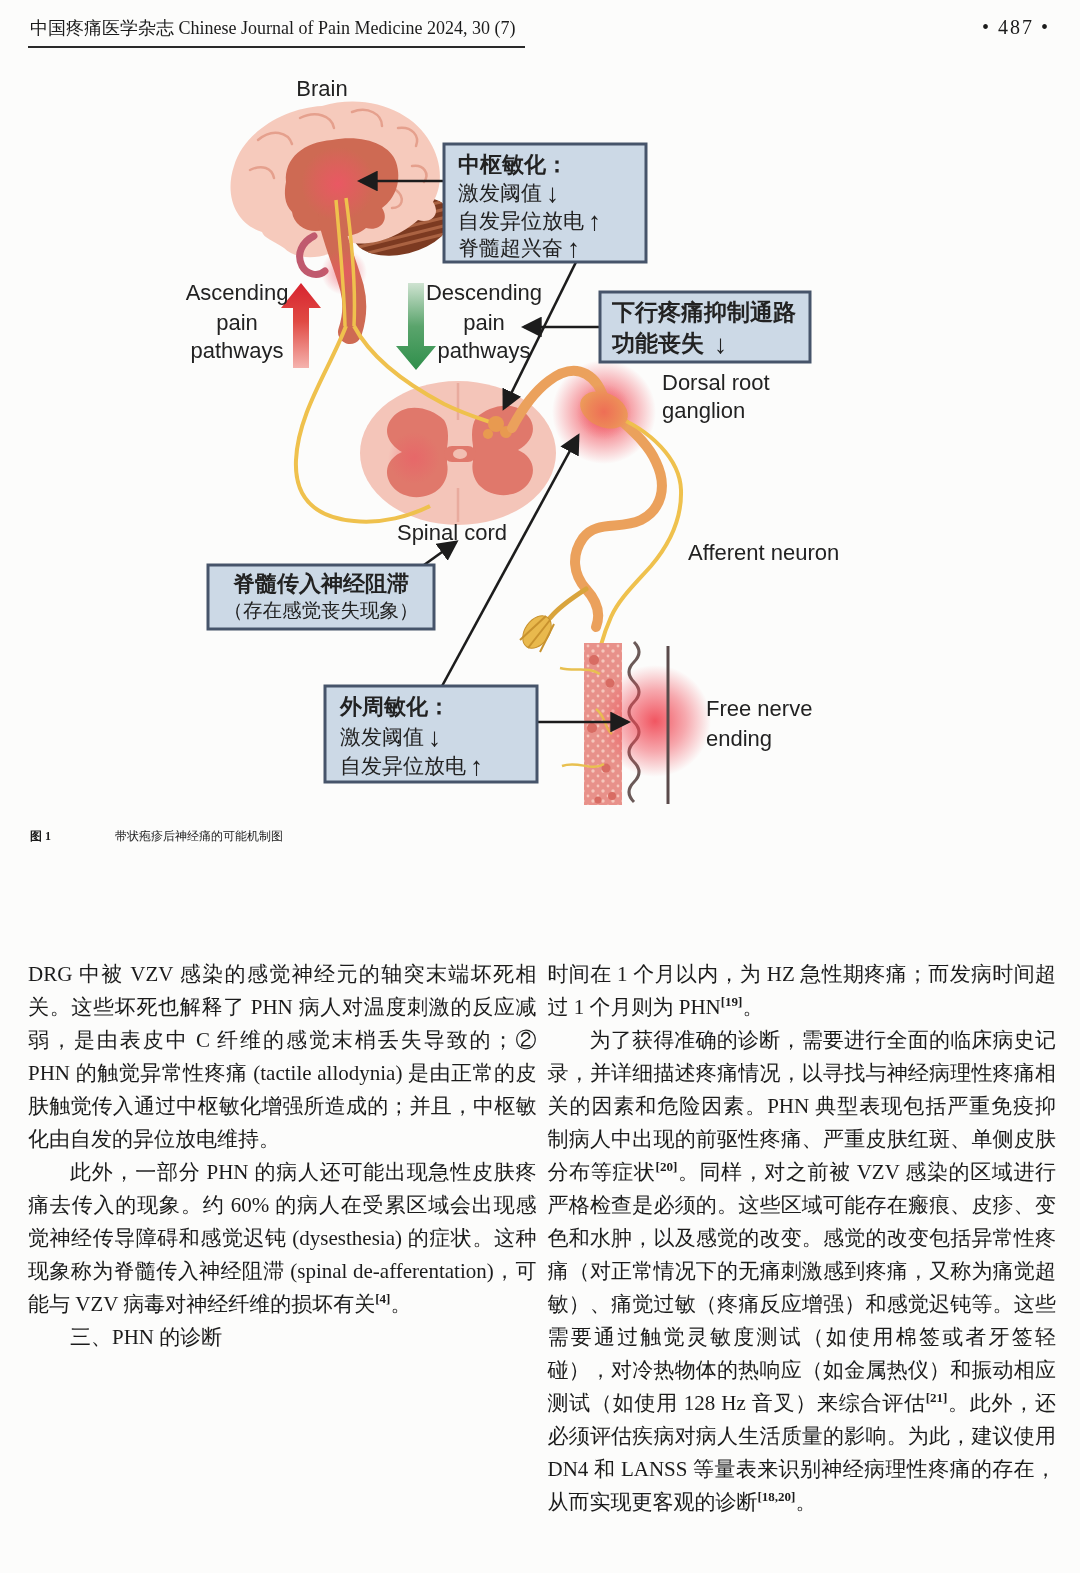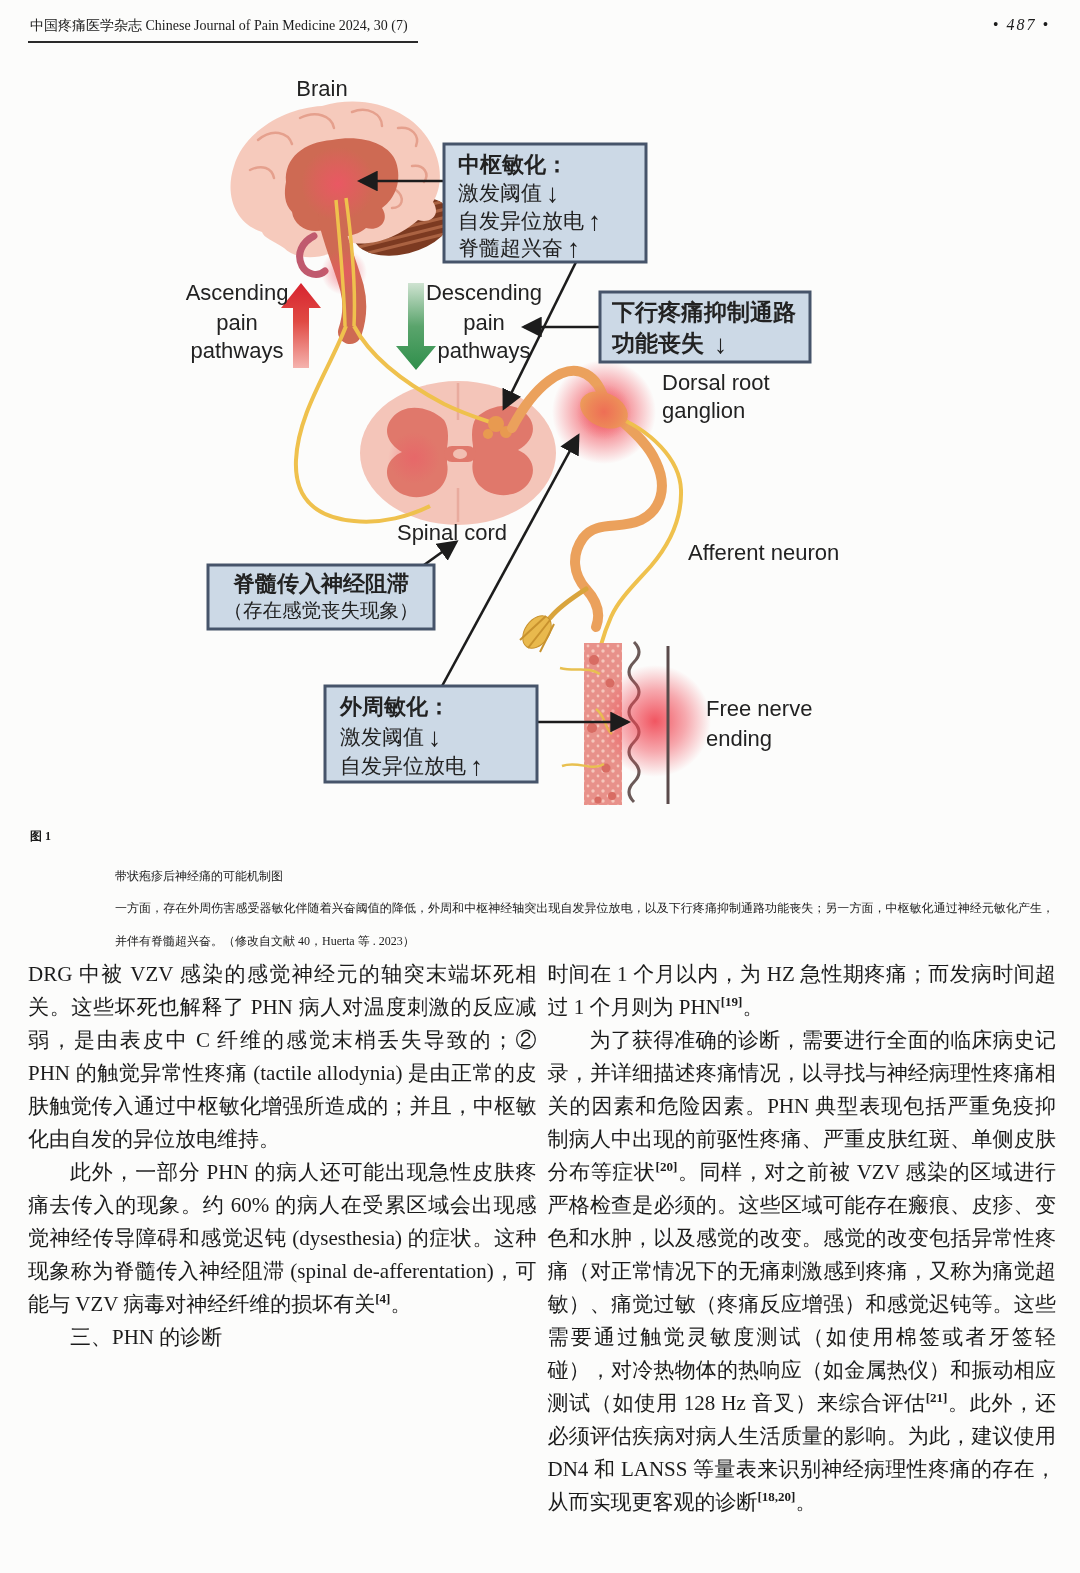--- a/index.html
+++ b/index.html
@@ -3,31 +3,31 @@
 <meta charset="utf-8">
 <style>
   :root{
     --box-bg:#ccd9e6; --box-border:#46546a;
   }
   html,body{margin:0;padding:0;background:#e9e9e9;}
   .page{position:relative;width:1080px;height:1573px;background:#fcfcfb;overflow:hidden;
         font-family:"Liberation Serif","DejaVu Serif",serif;color:#1b1b1b;}
   
   .hdr{position:absolute;top:16px;left:28px;right:30px;display:flex;justify-content:space-between;align-items:baseline;}
-  .hdr .journal{font-size:14px;border-bottom:2px solid #2a2a2a;padding:0 10px 6px 2px;}
-  .hdr .pageno{font-size:16px;letter-spacing:2px;font-style:italic;}
+  .hdr .journal{font-size:18px;border-bottom:2px solid #2a2a2a;padding:0 10px 6px 2px;}
+  .hdr .pageno{font-size:20px;letter-spacing:2px;}
   
   svg.figure{position:absolute;left:0;top:68px;width:1080px;height:750px;}
   svg.figure text{font-family:"Liberation Sans","DejaVu Sans",sans-serif;fill:#222;}
   .fig-box{fill:var(--box-bg);stroke:var(--box-border);stroke-width:3px;}
   .annline{stroke:#1c1c1c;stroke-width:2.6px;fill:none;}
   
   .caption{position:absolute;left:30px;top:820px;width:1024px;display:flex;font-size:12px;line-height:32.4px;}
   .cap-tag{width:85px;font-weight:bold;flex:0 0 auto;}
-  .cap-text{flex:1;margin-top:40px;}
+  .cap-text{flex:1;}
   .cap-body{text-align:justify;}
   
   .columns{position:absolute;left:28px;top:958px;width:1028px;display:flex;gap:11px;}
   .col{flex:1;font-size:21px;line-height:33px;text-align:justify;}
   .col p{margin:0;text-indent:2em;}
   .col p.noindent{text-indent:0;}
   sup{font-size:0.62em;vertical-align:super;line-height:0;font-weight:bold;}
 </style>
 </head>
 <body>
@@ -228,21 +228,20 @@
       <text x="688" y="492">Afferent neuron</text>
       <text x="706" y="648">Free nerve</text>
       <text x="706" y="678">ending</text>
     </g>
   </svg>
 
   <div class="caption">
     <span class="cap-tag">图 1</span>
     <div class="cap-text">
       <div class="cap-title">带状疱疹后神经痛的可能机制图</div>
-      <div class="cap-body">一方面，存在外周伤害感受器敏化伴随着兴奋阈值的降低，外周和中枢神经轴突出现自发异位放电，以及下行疼痛抑制通路功能丧失；另一方面，中枢敏化通过神经元敏化产生，并伴有脊髓超兴奋。（修改自文献 40，Huerta 等 . 2023）</div>
     </div>
   </div>
 
   <div class="columns">
     <div class="col">
       <p class="noindent refs">DRG 中被 VZV 感染的感觉神经元的轴突末端坏死相关。这些坏死也解释了 PHN 病人对温度刺激的反应减弱，是由表皮中 C 纤维的感觉末梢丢失导致的；② PHN 的触觉异常性疼痛 (tactile allodynia) 是由正常的皮肤触觉传入通过中枢敏化增强所造成的；并且，中枢敏化由自发的异位放电维持。</p>
       <p class="refs">此外，一部分 PHN 的病人还可能出现急性皮肤疼痛去传入的现象。约 60% 的病人在受累区域会出现感觉神经传导障碍和感觉迟钝 (dysesthesia) 的症状。这种现象称为脊髓传入神经阻滞 (spinal de-afferentation)，可能与 VZV 病毒对神经纤维的损坏有关<sup>[4]</sup>。</p>
       <p class="refs">三、PHN 的诊断</p>
     </div>
     <div class="col">

